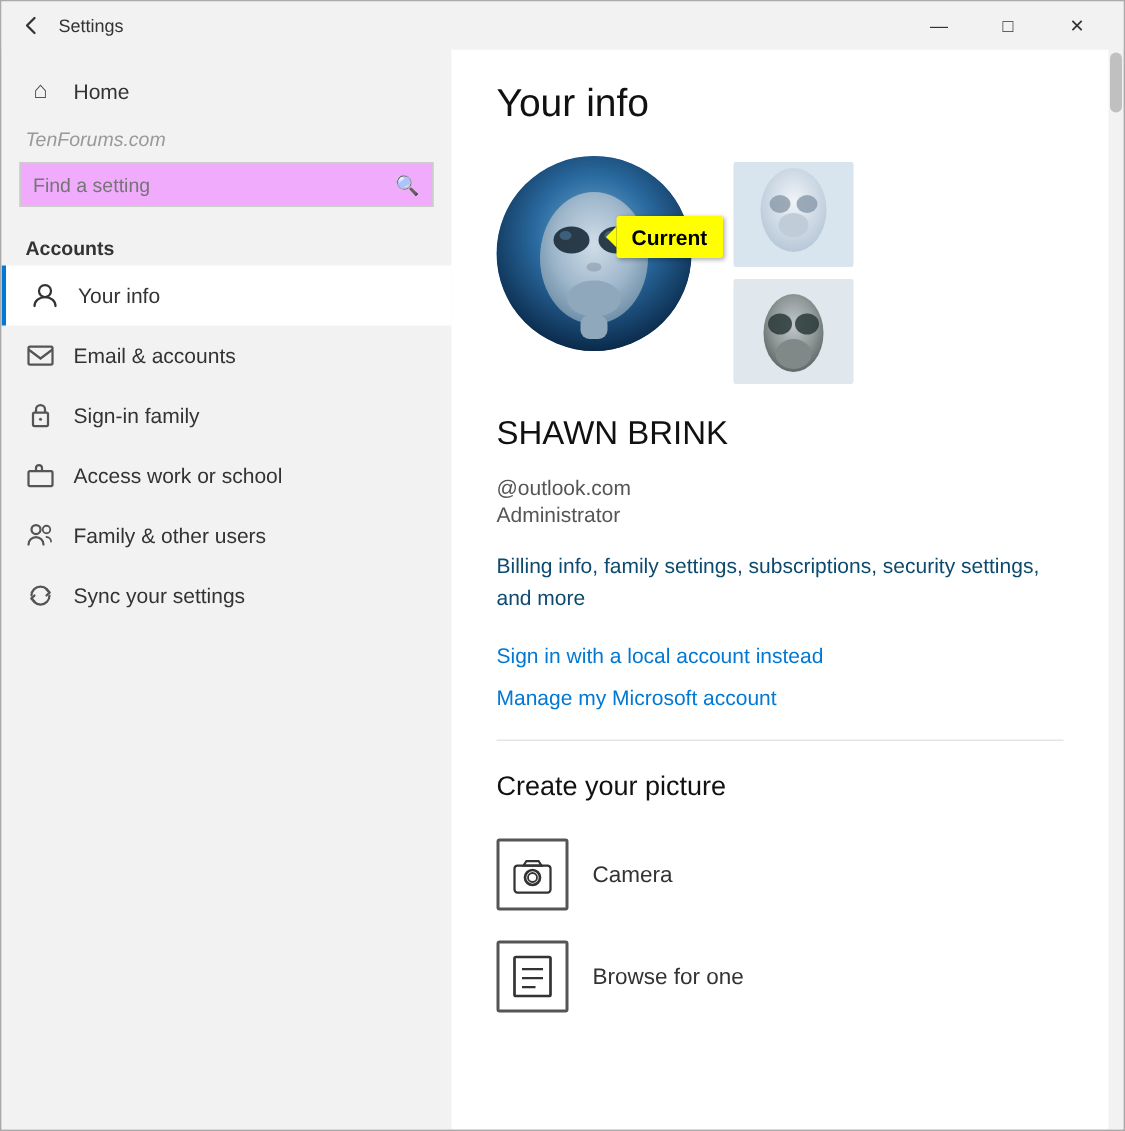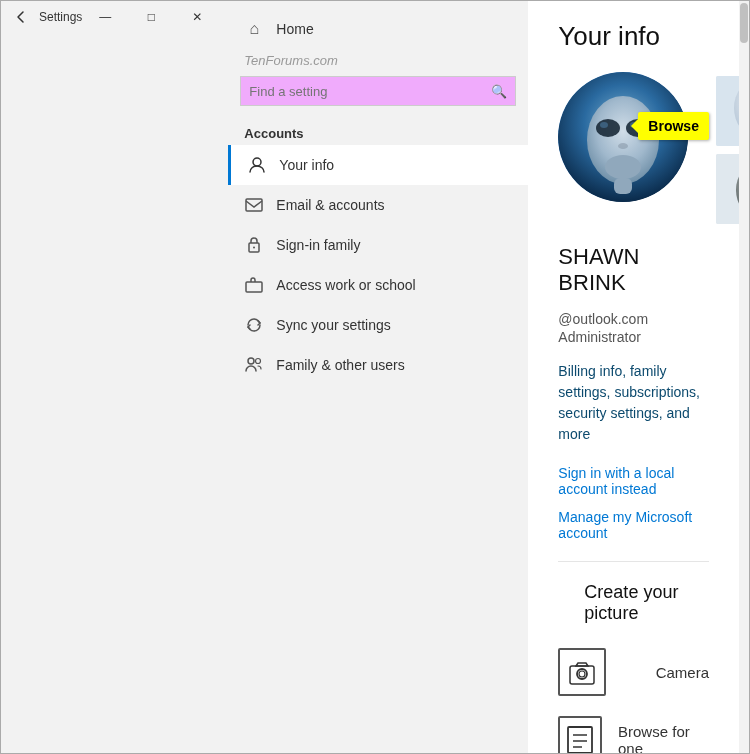--- a/index.html
+++ b/index.html
@@ -8,20 +8,21 @@
       background: #fff;
       width: 750px;
       height: 754px;
       overflow: hidden;
     }
     .window {
       width: 750px;
       height: 754px;
       background: #f2f2f2;
       display: flex;
+      flex-direction: column;
       border: 1px solid #aaa;
     }
     .titlebar {
       height: 32px;
       background: #f2f2f2;
       display: flex;
       align-items: center;
       padding: 0 8px;
       flex-shrink: 0;
     }
@@ -245,29 +246,27 @@
     .section-divider {
       border: none;
       border-top: 1px solid #e5e5e5;
       margin: 20px 0;
     }
     .section-title {
       font-size: 18px;
       font-weight: 400;
       color: #111;
       margin-bottom: 16px;
-      margin-left: 26px;
     }
     .picture-option {
       display: flex;
       align-items: center;
       gap: 16px;
       padding: 8px 0;
       cursor: pointer;
-      justify-content: space-between;
     }
     .picture-icon-box {
       width: 48px;
       height: 48px;
       border: 2px solid #555;
       border-radius: 2px;
       display: flex;
       align-items: center;
       justify-content: center;
     }
@@ -349,50 +348,50 @@
             <rect x="1" y="6" width="16" height="10" rx="1" stroke="#555" stroke-width="1.5"></rect>
             <path d="M6 6V4a2 2 0 014 0v2" stroke="#555" stroke-width="1.5"></path>
           </svg>
         </span>
         <span class="sidebar-item-label">Access work or school</span>
       </div>
 
       <div class="sidebar-item">
         <span class="sidebar-icon">
           <svg width="18" height="18" viewBox="0 0 18 18" fill="none">
-            <path d="M3 9a6 6 0 016-6 6 6 0 014.24 1.76L15 7" stroke="#555" stroke-width="1.5" stroke-linecap="round"></path>
-            <path d="M15 9a6 6 0 01-6 6 6 6 0 01-4.24-1.76L3 11" stroke="#555" stroke-width="1.5" stroke-linecap="round"></path>
-            <path d="M13 5l2 2-2 2M5 13l-2-2 2-2" stroke="#555" stroke-width="1.5" stroke-linecap="round" stroke-linejoin="round"></path>
-          </svg>
-        </span>
-        <span class="sidebar-item-label">Sync your settings</span>
-      </div>
-
-      <div class="sidebar-item">
-        <span class="sidebar-icon">
-          <svg width="18" height="18" viewBox="0 0 18 18" fill="none">
             <circle cx="6" cy="5" r="3" stroke="#555" stroke-width="1.5"></circle>
             <circle cx="13" cy="5" r="2.5" stroke="#555" stroke-width="1.2"></circle>
             <path d="M1 15c0-2.76 2.24-5 5-5s5 2.24 5 5" stroke="#555" stroke-width="1.5" stroke-linecap="round"></path>
             <path d="M13 10c1.66 0 3 1.34 3 3" stroke="#555" stroke-width="1.2" stroke-linecap="round"></path>
           </svg>
         </span>
         <span class="sidebar-item-label">Family &amp; other users</span>
       </div>
+
+      <div class="sidebar-item">
+        <span class="sidebar-icon">
+          <svg width="18" height="18" viewBox="0 0 18 18" fill="none">
+            <path d="M3 9a6 6 0 016-6 6 6 0 014.24 1.76L15 7" stroke="#555" stroke-width="1.5" stroke-linecap="round"></path>
+            <path d="M15 9a6 6 0 01-6 6 6 6 0 01-4.24-1.76L3 11" stroke="#555" stroke-width="1.5" stroke-linecap="round"></path>
+            <path d="M13 5l2 2-2 2M5 13l-2-2 2-2" stroke="#555" stroke-width="1.5" stroke-linecap="round" stroke-linejoin="round"></path>
+          </svg>
+        </span>
+        <span class="sidebar-item-label">Sync your settings</span>
+      </div>
     </div>
 
     <div class="main-content">
       <h1 class="page-title">Your info</h1>
 
       <div class="profile-section">
 
         <div class="avatar-wrapper" style="position:relative;">
 
           <div class="current-tooltip">
-            <span>Browse</span>
+            <span>Current</span>
           </div>
           <div class="avatar-circle">
 
             <svg viewBox="0 0 130 130" width="130" height="130">
               <defs>
                 <radialGradient id="bgGrad" cx="50%" cy="40%" r="60%">
                   <stop offset="0%" stop-color="#7ab0d0"></stop>
                   <stop offset="50%" stop-color="#2a6aa0"></stop>
                   <stop offset="100%" stop-color="#0a2a4a"></stop>
                 </radialGradient>

